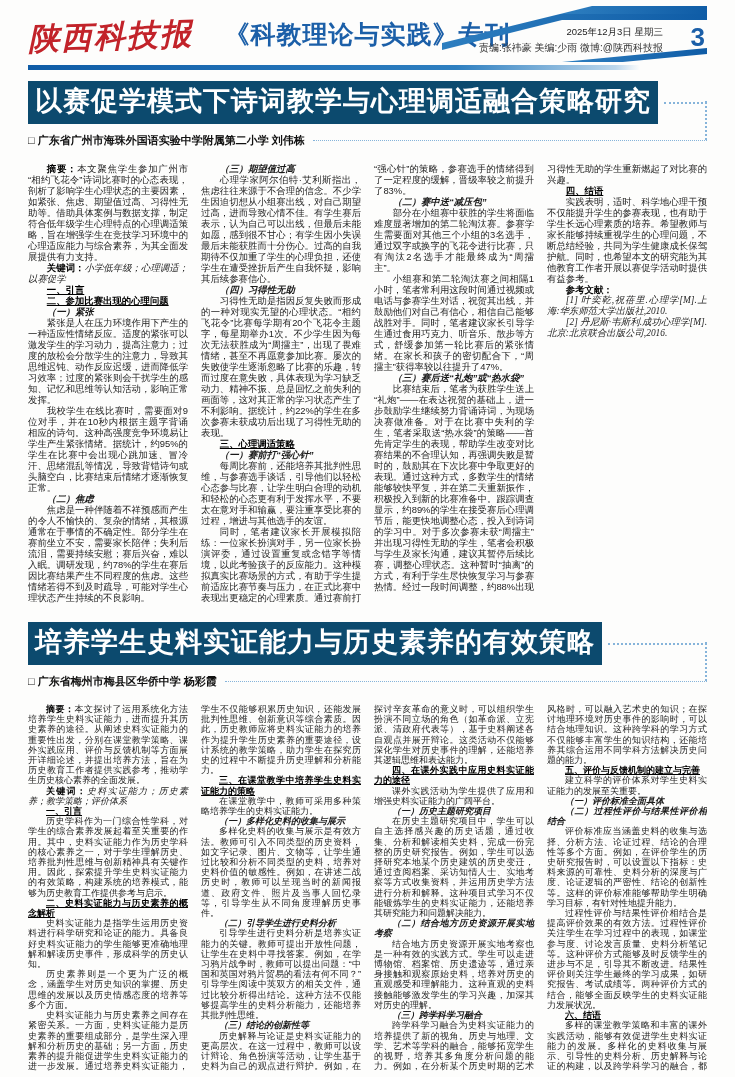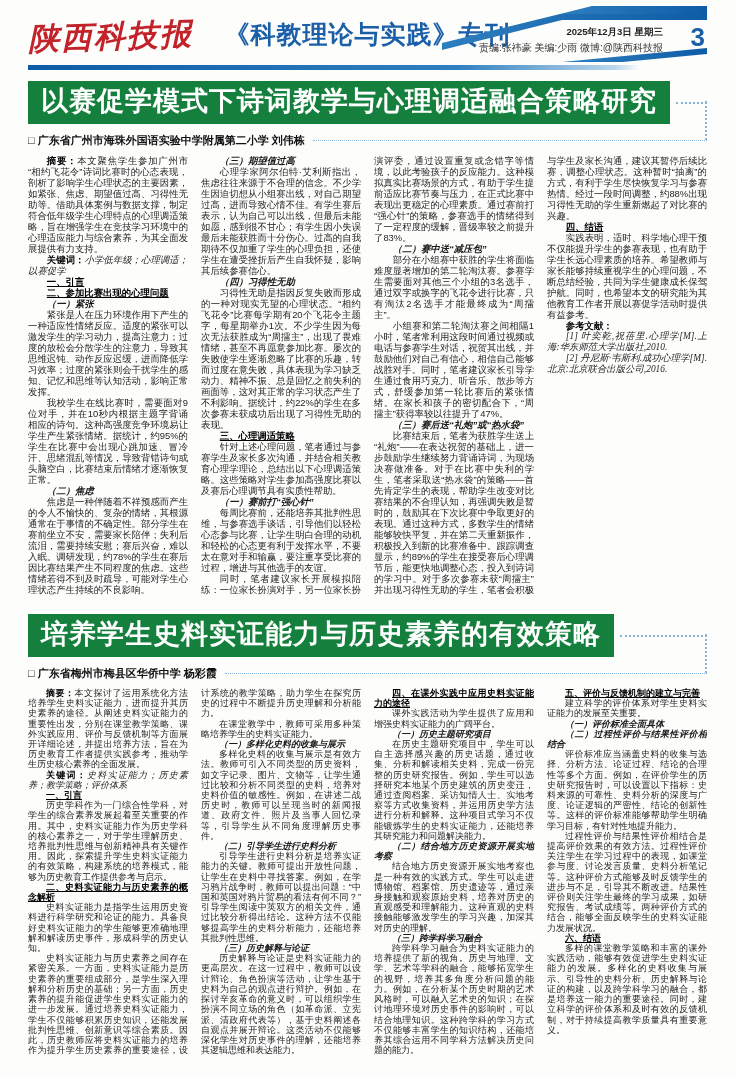--- a/index.html
+++ b/index.html
@@ -15,41 +15,41 @@
     font-style:italic;font-weight:bold;font-size:31px;color:#c2232a;
     transform:rotate(-2deg);letter-spacing:2px;white-space:nowrap;
   }
   .edition{
     position:absolute;left:50%;top:12px;transform:translateX(-50%);
     font-family:"Liberation Serif",serif;font-weight:bold;font-size:25px;
     color:#1b5fa8;white-space:nowrap;letter-spacing:1px;
   }
   .header-right{position:absolute;right:0;top:0;width:265px;height:56px;}
   .header-right svg{position:absolute;left:0;top:0;}
-  .pub-date{position:absolute;right:44px;top:20px;font-size:9.5px;font-weight:bold;color:#222;white-space:nowrap;}
+  .pub-date{position:absolute;right:44px;top:20px;font-size:9.5px;font-weight:normal;color:#222;white-space:nowrap;}
   .credits{position:absolute;right:44px;top:35px;font-size:10px;color:#333;white-space:nowrap;}
   .page-num{position:absolute;right:2px;top:16px;font-size:26px;font-weight:bold;color:#1b5fa8;}
   .header-rule{height:5px;margin-top:3px;width:612px;
     background:linear-gradient(90deg,#0f5ca6 0%,#2e7fc0 70%,#bcd7ec 96%,rgba(188,215,236,0));}
   
   .article{margin-top:11px;}
   .article-head{position:relative;}
   .dot-box{position:absolute;right:0;top:20px;bottom:8px;width:0;border-right:2px dotted #86b4da;}
   .title-row{display:flex;align-items:center;}
   .title-bar{
-    background:#15803d;color:#fff;font-weight:900;font-size:27px;line-height:1;
-    padding:7px 13px 9px;letter-spacing:1px;white-space:nowrap;
+    background:#0c4a6e;color:#fff;font-weight:900;font-size:27px;line-height:1;
+    padding:7px 7px 9px;letter-spacing:1px;white-space:nowrap;
   }
   .dot-h{flex:1;border-top:2px dotted #86b4da;margin-left:6px;height:0;}
   .author-row{display:flex;align-items:center;margin-top:8px;height:16px;}
   .author{font-size:11px;font-weight:bold;color:#111;white-space:nowrap;}
   .author-row .dot-h{margin-left:8px;border-top-width:1px;}
   
   .body-cols{
-    margin-top:7px;column-gap:13px;column-count:4;column-fill:auto;
+    margin-top:15px;column-gap:13px;column-count:4;column-fill:auto;
     text-align:justify;overflow:hidden;
   }
   .body-a1{height:450px;font-size:9.4px;line-height:11px;}
   .body-a2{height:376px;font-size:9px;line-height:10.2px;}
   .para{margin:0;text-indent:2em;color:#1c1c1c;}
   .para b{font-weight:bold;color:#000;}
   .t-h1{font-weight:bold;color:#000;text-decoration:underline;}
   .t-sub{font-style:italic;font-weight:600;color:#1a1a1a;}
   .t-keywords{font-style:italic;}
   .t-keywords b{font-style:normal;}
@@ -103,21 +103,20 @@
         <p class="para t-sub">（一）紧张</p>
         <p class="para t-body">紧张是人在压力环境作用下产生的一种适应性情绪反应。适度的紧张可以激发学生的学习动力，提高注意力；过度的放松会分散学生的注意力，导致其思维迟钝、动作反应迟缓，进而降低学习效率；过度的紧张则会干扰学生的感知、记忆和思维等认知活动，影响正常发挥。</p>
         <p class="para t-body">我校学生在线比赛时，需要面对9位对手，并在10秒内根据主题字背诵相应的诗句。这种高强度竞争环境易让学生产生紧张情绪。据统计，约95%的学生在比赛中会出现心跳加速、冒冷汗、思绪混乱等情况，导致背错诗句或头脑空白，比赛结束后情绪才逐渐恢复正常。</p>
         <p class="para t-sub">（二）焦虑</p>
         <p class="para t-body">焦虑是一种伴随着不祥预感而产生的令人不愉快的、复杂的情绪，其根源通常在于事情的不确定性。部分学生在赛前坐立不安，需要家长陪伴；失利后流泪，需要持续安慰；赛后兴奋，难以入眠。调研发现，约78%的学生在赛后因比赛结果产生不同程度的焦虑。这些情绪若得不到及时疏导，可能对学生心理状态产生持续的不良影响。</p>
         <p class="para t-sub">（三）期望值过高</p>
         <p class="para t-body">心理学家阿尔伯特·艾利斯指出，焦虑往往来源于不合理的信念。不少学生因迫切想从小组赛出线，对自己期望过高，进而导致心情不佳。有学生赛后表示，认为自己可以出线，但最后未能如愿，感到很不甘心；有学生因小失误最后未能获胜而十分伤心。过高的自我期待不仅加重了学生的心理负担，还使学生在遭受挫折后产生自我怀疑，影响其后续参赛信心。</p>
         <p class="para t-sub">（四）习得性无助</p>
         <p class="para t-body">习得性无助是指因反复失败而形成的一种对现实无望的心理状态。“相约飞花令”比赛每学期有20个飞花令主题字，每星期举办1次。不少学生因为每次无法获胜成为“周擂主”，出现了畏难情绪，甚至不再愿意参加比赛。屡次的失败使学生逐渐忽略了比赛的乐趣，转而过度在意失败，具体表现为学习缺乏动力、精神不振、总是回忆之前失利的画面等，这对其正常的学习状态产生了不利影响。据统计，约22%的学生在多次参赛未获成功后出现了习得性无助的表现。</p>
         <p class="para t-h1">三、心理调适策略</p>
-        <p class="para t-body">针对上述心理问题，笔者通过与参赛学生及家长多次沟通，并结合相关教育心理学理论，总结出以下心理调适策略。这些策略对学生参加高强度比赛以及赛后心理调节具有实质性帮助。</p>
         <p class="para t-sub">（一）赛前打“强心针”</p>
         <p class="para t-body">每周比赛前，还能培养其批判性思维，与参赛选手谈话，引导他们以轻松心态参与比赛，让学生明白合理的动机和轻松的心态更有利于发挥水平，不要太在意对手和输赢，要注重享受比赛的过程，增进与其他选手的友谊。</p>
         <p class="para t-body">同时，笔者建议家长开展模拟陪练：一位家长扮演对手，另一位家长扮演评委，通过设置重复或念错字等情境，以此考验孩子的反应能力。这种模拟真实比赛场景的方式，有助于学生提前适应比赛节奏与压力，在正式比赛中表现出更稳定的心理素质。通过赛前打“强心针”的策略，参赛选手的情绪得到了一定程度的缓解，晋级率较之前提升了83%。</p>
         <p class="para t-sub">（二）赛中送“减压包”</p>
         <p class="para t-body">部分在小组赛中获胜的学生将面临难度显著增加的第二轮淘汰赛。参赛学生需要面对其他三个小组的3名选手，通过双字或换字的飞花令进行比赛，只有淘汰2名选手才能最终成为“周擂主”。</p>
         <p class="para t-body">小组赛和第二轮淘汰赛之间相隔1小时，笔者常利用这段时间通过视频或电话与参赛学生对话，祝贺其出线，并鼓励他们对自己有信心，相信自己能够战胜对手。同时，笔者建议家长引导学生通过食用巧克力、听音乐、散步等方式，舒缓参加第一轮比赛后的紧张情绪。在家长和孩子的密切配合下，“周擂主”获得率较以往提升了47%。</p>
         <p class="para t-sub">（三）赛后送“礼炮”或“热水袋”</p>
         <p class="para t-body">比赛结束后，笔者为获胜学生送上“礼炮”——在表达祝贺的基础上，进一步鼓励学生继续努力背诵诗词，为现场决赛做准备。对于在比赛中失利的学生，笔者采取送“热水袋”的策略——首先肯定学生的表现，帮助学生改变对比赛结果的不合理认知，再强调失败是暂时的，鼓励其在下次比赛中争取更好的表现。通过这种方式，多数学生的情绪能够较快平复，并在第二天重新振作，积极投入到新的比赛准备中。跟踪调查显示，约89%的学生在接受赛后心理调节后，能更快地调整心态，投入到诗词的学习中。对于多次参赛未获“周擂主”并出现习得性无助的学生，笔者会积极与学生及家长沟通，建议其暂停后续比赛，调整心理状态。这种暂时“抽离”的方式，有利于学生尽快恢复学习与参赛热情。经过一段时间调整，约88%出现习得性无助的学生重新燃起了对比赛的兴趣。</p>
         <p class="para t-h1">四、结语</p>
         <p class="para t-body">实践表明，适时、科学地心理干预不仅能提升学生的参赛表现，也有助于学生长远心理素质的培养。希望教师与家长能够持续重视学生的心理问题，不断总结经验，共同为学生健康成长保驾护航。同时，也希望本文的研究能为其他教育工作者开展以赛促学活动时提供有益参考。</p>
@@ -139,27 +138,29 @@
         <div class="dot-h"></div>
       </div>
     </div>
     <div class="body-cols body-a2">
         <p class="para t-abstract"><b>摘要：</b>本文探讨了运用系统化方法培养学生史料实证能力，进而提升其历史素养的途径。从阐述史料实证能力的重要性出发，分别在课堂教学策略、课外实践应用、评价与反馈机制等方面展开详细论述，并提出培养方法，旨在为历史教育工作者提供实践参考，推动学生历史核心素养的全面发展。</p>
         <p class="para t-keywords"><b>关键词：</b>史料实证能力；历史素养；教学策略；评价体系</p>
         <p class="para t-h1">一、引言</p>
         <p class="para t-body">历史学科作为一门综合性学科，对学生的综合素养发展起着至关重要的作用。其中，史料实证能力作为历史学科的核心素养之一，对于学生理解历史、培养批判性思维与创新精神具有关键作用。因此，探索提升学生史料实证能力的有效策略，构建系统的培养模式，能够为历史教育工作提供参考与启示。</p>
         <p class="para t-h1">二、史料实证能力与历史素养的概念解析</p>
         <p class="para t-body">史料实证能力是指学生运用历史资料进行科学研究和论证的能力。具备良好史料实证能力的学生能够更准确地理解和解读历史事件，形成科学的历史认知。</p>
+        <p class="para t-body">历史素养则是一个更为广泛的概念，涵盖学生对历史知识的掌握、历史思维的发展以及历史情感态度的培养等多个方面。</p>
         <p class="para t-body">史料实证能力与历史素养之间存在紧密关系。一方面，史料实证能力是历史素养的重要组成部分，是学生深入理解和分析历史的基础；另一方面，历史素养的提升能促进学生史料实证能力的进一步发展。通过培养史料实证能力，学生不仅能够积累历史知识，还能发展批判性思维、创新意识等综合素质。因此，历史教师应将史料实证能力的培养作为提升学生历史素养的重要途径，设计系统的教学策略，助力学生在探究历史的过程中不断提升历史理解和分析能力。</p>
+        <p class="para t-h1">三、在课堂教学中培养学生史料实证能力的策略</p>
         <p class="para t-body">在课堂教学中，教师可采用多种策略培养学生的史料实证能力。</p>
         <p class="para t-sub">（一）多样化史料的收集与展示</p>
         <p class="para t-body">多样化史料的收集与展示是有效方法。教师可引入不同类型的历史资料，如文字记录、图片、文物等，让学生通过比较和分析不同类型的史料，培养对史料价值的敏感性。例如，在讲述二战历史时，教师可以呈现当时的新闻报道、政府文件、照片及当事人回忆录等，引导学生从不同角度理解历史事件。</p>
         <p class="para t-sub">（二）引导学生进行史料分析</p>
         <p class="para t-body">引导学生进行史料分析是培养实证能力的关键。教师可提出开放性问题，让学生在史料中寻找答案。例如，在学习鸦片战争时，教师可以提出问题：“中国和英国对鸦片贸易的看法有何不同？”引导学生阅读中英双方的相关文件，通过比较分析得出结论。这种方法不仅能够提高学生的史料分析能力，还能培养其批判性思维。</p>
-        <p class="para t-sub">（三）历史解释与论证</p>
+        <p class="para t-sub">（三）结论的创新性等</p>
         <p class="para t-body">历史解释与论证是史料实证能力的更高层次。在这一过程中，教师可以设计辩论、角色扮演等活动，让学生基于史料为自己的观点进行辩护。例如，在探讨辛亥革命的意义时，可以组织学生扮演不同立场的角色（如革命派、立宪派、清政府代表等），基于史料阐述各自观点并展开辩论。这类活动不仅能够深化学生对历史事件的理解，还能培养其逻辑思维和表达能力。</p>
         <p class="para t-h1">四、在课外实践中应用史料实证能力的途径</p>
         <p class="para t-body">课外实践活动为学生提供了应用和增强史料实证能力的广阔平台。</p>
         <p class="para t-sub">（一）历史主题研究项目</p>
         <p class="para t-body">在历史主题研究项目中，学生可以自主选择感兴趣的历史话题，通过收集、分析和解读相关史料，完成一份完整的历史研究报告。例如，学生可以选择研究本地某个历史建筑的历史变迁，通过查阅档案、采访知情人士、实地考察等方式收集资料，并运用历史学方法进行分析和解释。这种项目式学习不仅能锻炼学生的史料实证能力，还能培养其研究能力和问题解决能力。</p>
         <p class="para t-sub">（二）结合地方历史资源开展实地考察</p>
         <p class="para t-body">结合地方历史资源开展实地考察也是一种有效的实践方式。学生可以走进博物馆、档案馆、历史遗迹等，通过亲身接触和观察原始史料，培养对历史的直观感受和理解能力。这种直观的史料接触能够激发学生的学习兴趣，加深其对历史的理解。</p>
         <p class="para t-sub">（三）跨学科学习融合</p>
         <p class="para t-body">跨学科学习融合为史料实证能力的培养提供了新的视角。历史与地理、文学、艺术等学科的融合，能够拓宽学生的视野，培养其多角度分析问题的能力。例如，在分析某个历史时期的艺术风格时，可以融入艺术史的知识；在探讨地理环境对历史事件的影响时，可以结合地理知识。这种跨学科的学习方式不仅能够丰富学生的知识结构，还能培养其综合运用不同学科方法解决历史问题的能力。</p>
         <p class="para t-h1">五、评价与反馈机制的建立与完善</p>

